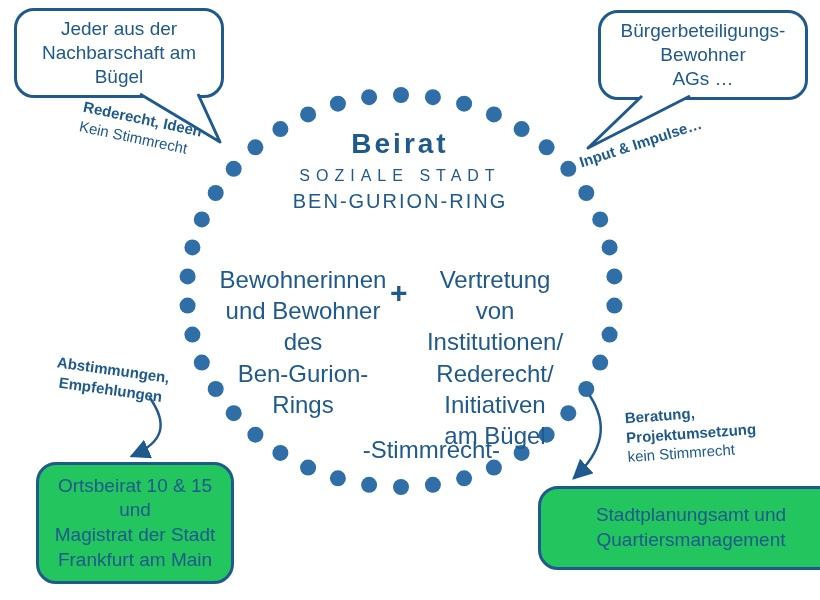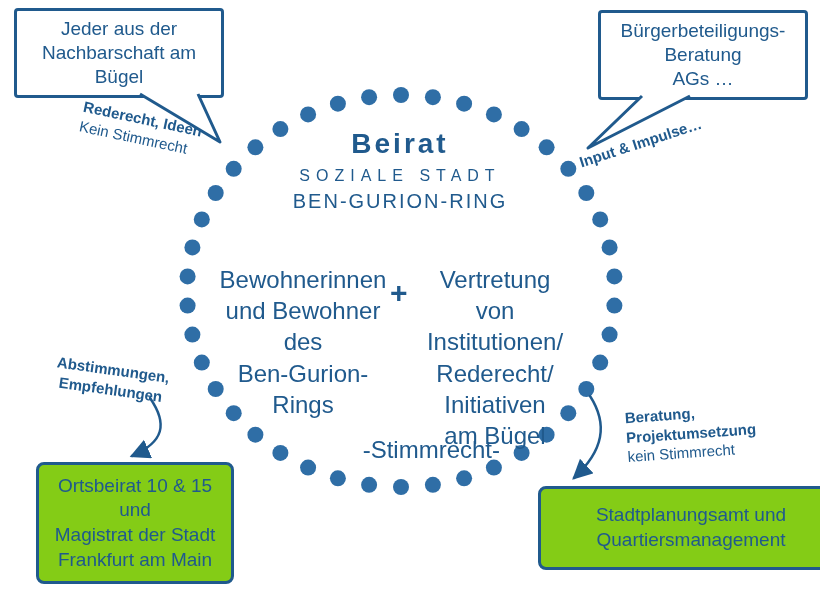--- a/index.html
+++ b/index.html
@@ -16,27 +16,27 @@
   .title { font-size:28px; font-weight:bold; letter-spacing:3px; }
   .sub1 { font-size:16px; letter-spacing:6px; margin-top:7px; }
   .sub2 { font-size:20px; letter-spacing:2px; margin-top:5px; }
 
   .group { position:absolute; text-align:center; font-size:24px; line-height:1.3; }
   .group-left { left:212px; top:264px; width:182px; }
   .group-right { left:420px; top:264px; width:150px; }
   .plus { position:absolute; left:390px; top:276px; font-size:30px; font-weight:bold; }
   .voting { position:absolute; left:300px; top:436px; width:200px; text-align:right; font-size:24px; }
 
-  .bubble { position:absolute; border:3px solid var(--blue); border-radius:4px; background:#fff;
+  .bubble { position:absolute; border:3px solid var(--blue); border-radius:20px; background:#fff;
             display:flex; align-items:center; justify-content:center; text-align:center;
             font-size:19px; line-height:1.28; padding:8px 10px; }
   .bubble-tl { left:14px; top:8px; width:210px; height:90px; }
   .bubble-tr { left:598px; top:10px; width:210px; height:90px; }
 
-  .box { position:absolute; border:3px solid var(--blue); border-radius:8px; background:#84cc16;
+  .box { position:absolute; border:3px solid var(--blue); border-radius:20px; background:#22c55e;
          display:flex; align-items:center; justify-content:center; text-align:center;
          font-size:19px; line-height:1.3; padding:6px; }
   .box-bl { left:36px; top:462px; width:198px; height:122px; }
   .box-br { left:538px; top:486px; width:306px; height:84px; }
 
   .note { position:absolute; font-size:15px; line-height:1.3; }
   .note .b { font-weight:bold; }
   .note-tl { left:80px; top:112px; width:150px; transform:rotate(12deg); }
   .note-tr { left:576px; top:128px; width:160px; transform:rotate(-18deg); font-weight:bold; }
   .note-bl { left:44px; top:360px; width:136px; transform:rotate(8deg); text-align:center; font-weight:bold; }
@@ -112,21 +112,21 @@
 Institutionen/
 Rederecht/
 Initiativen
 am Bügel</div>
   <div class="voting">-Stimmrecht-</div>
 
   <div class="bubble bubble-tl multiline">Jeder aus der
 Nachbarschaft am
 Bügel</div>
   <div class="bubble bubble-tr multiline">Bürgerbeteiligungs-
-Beratung
+Bewohner
 AGs …</div>
 
   <div class="note note-tl">
     <div class="b">Rederecht, Ideen</div>
     <div>Kein Stimmrecht</div>
   </div>
 
   <div class="note note-tr">
     <div class="b">Input &amp; Impulse…</div>
   </div>

